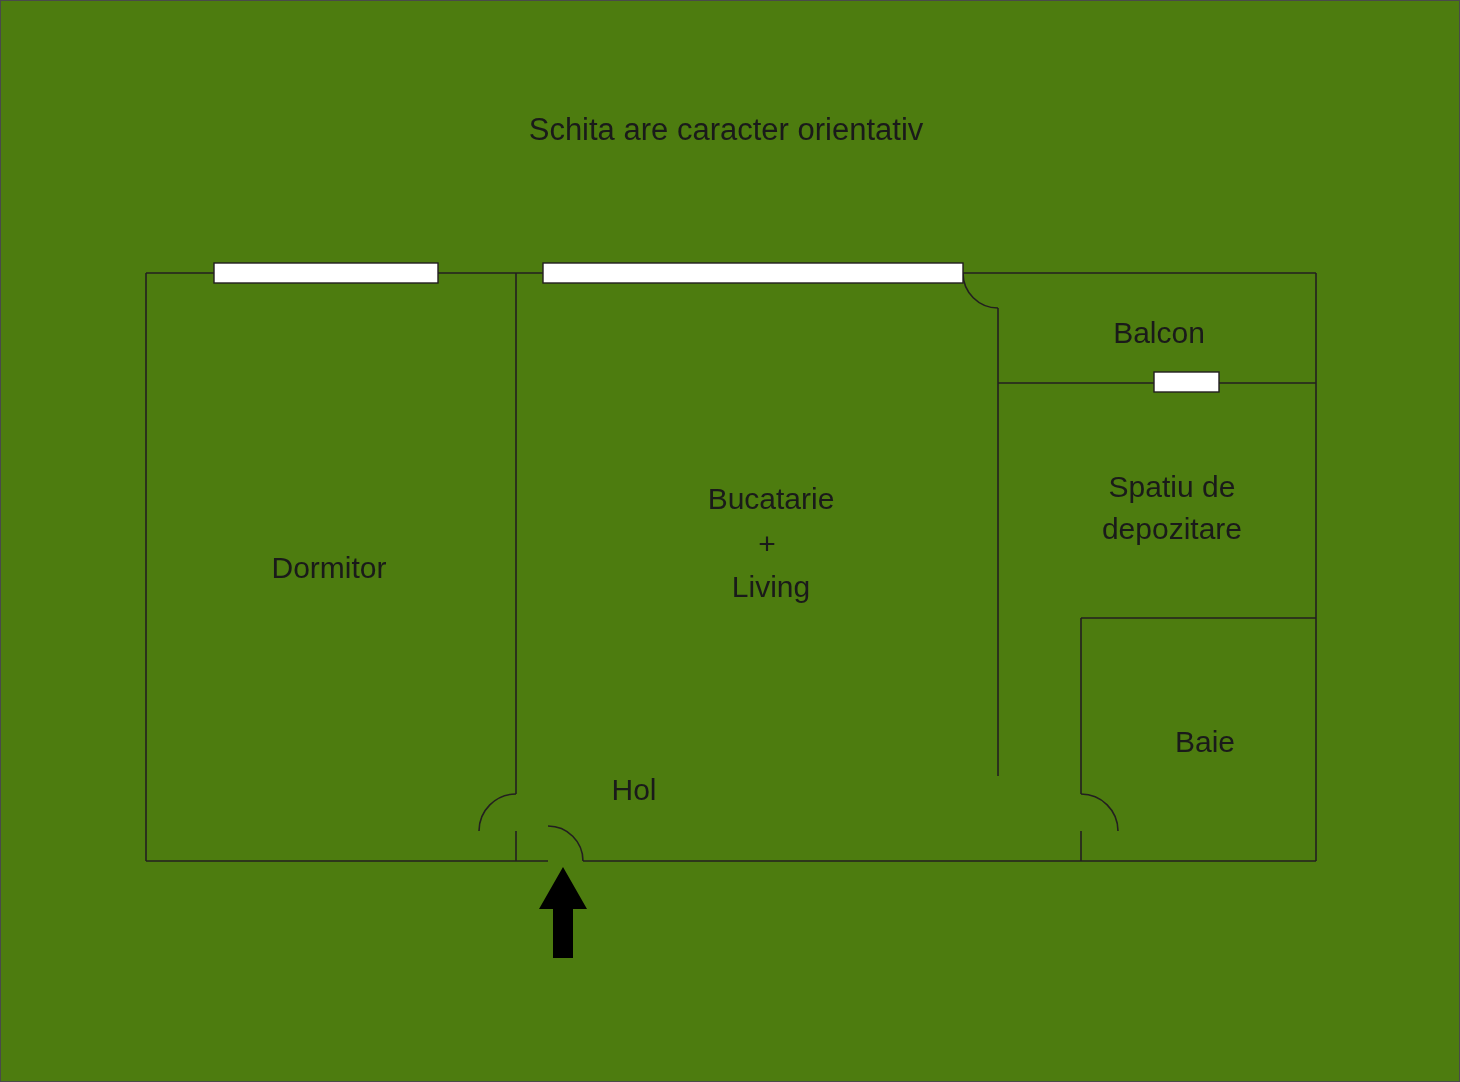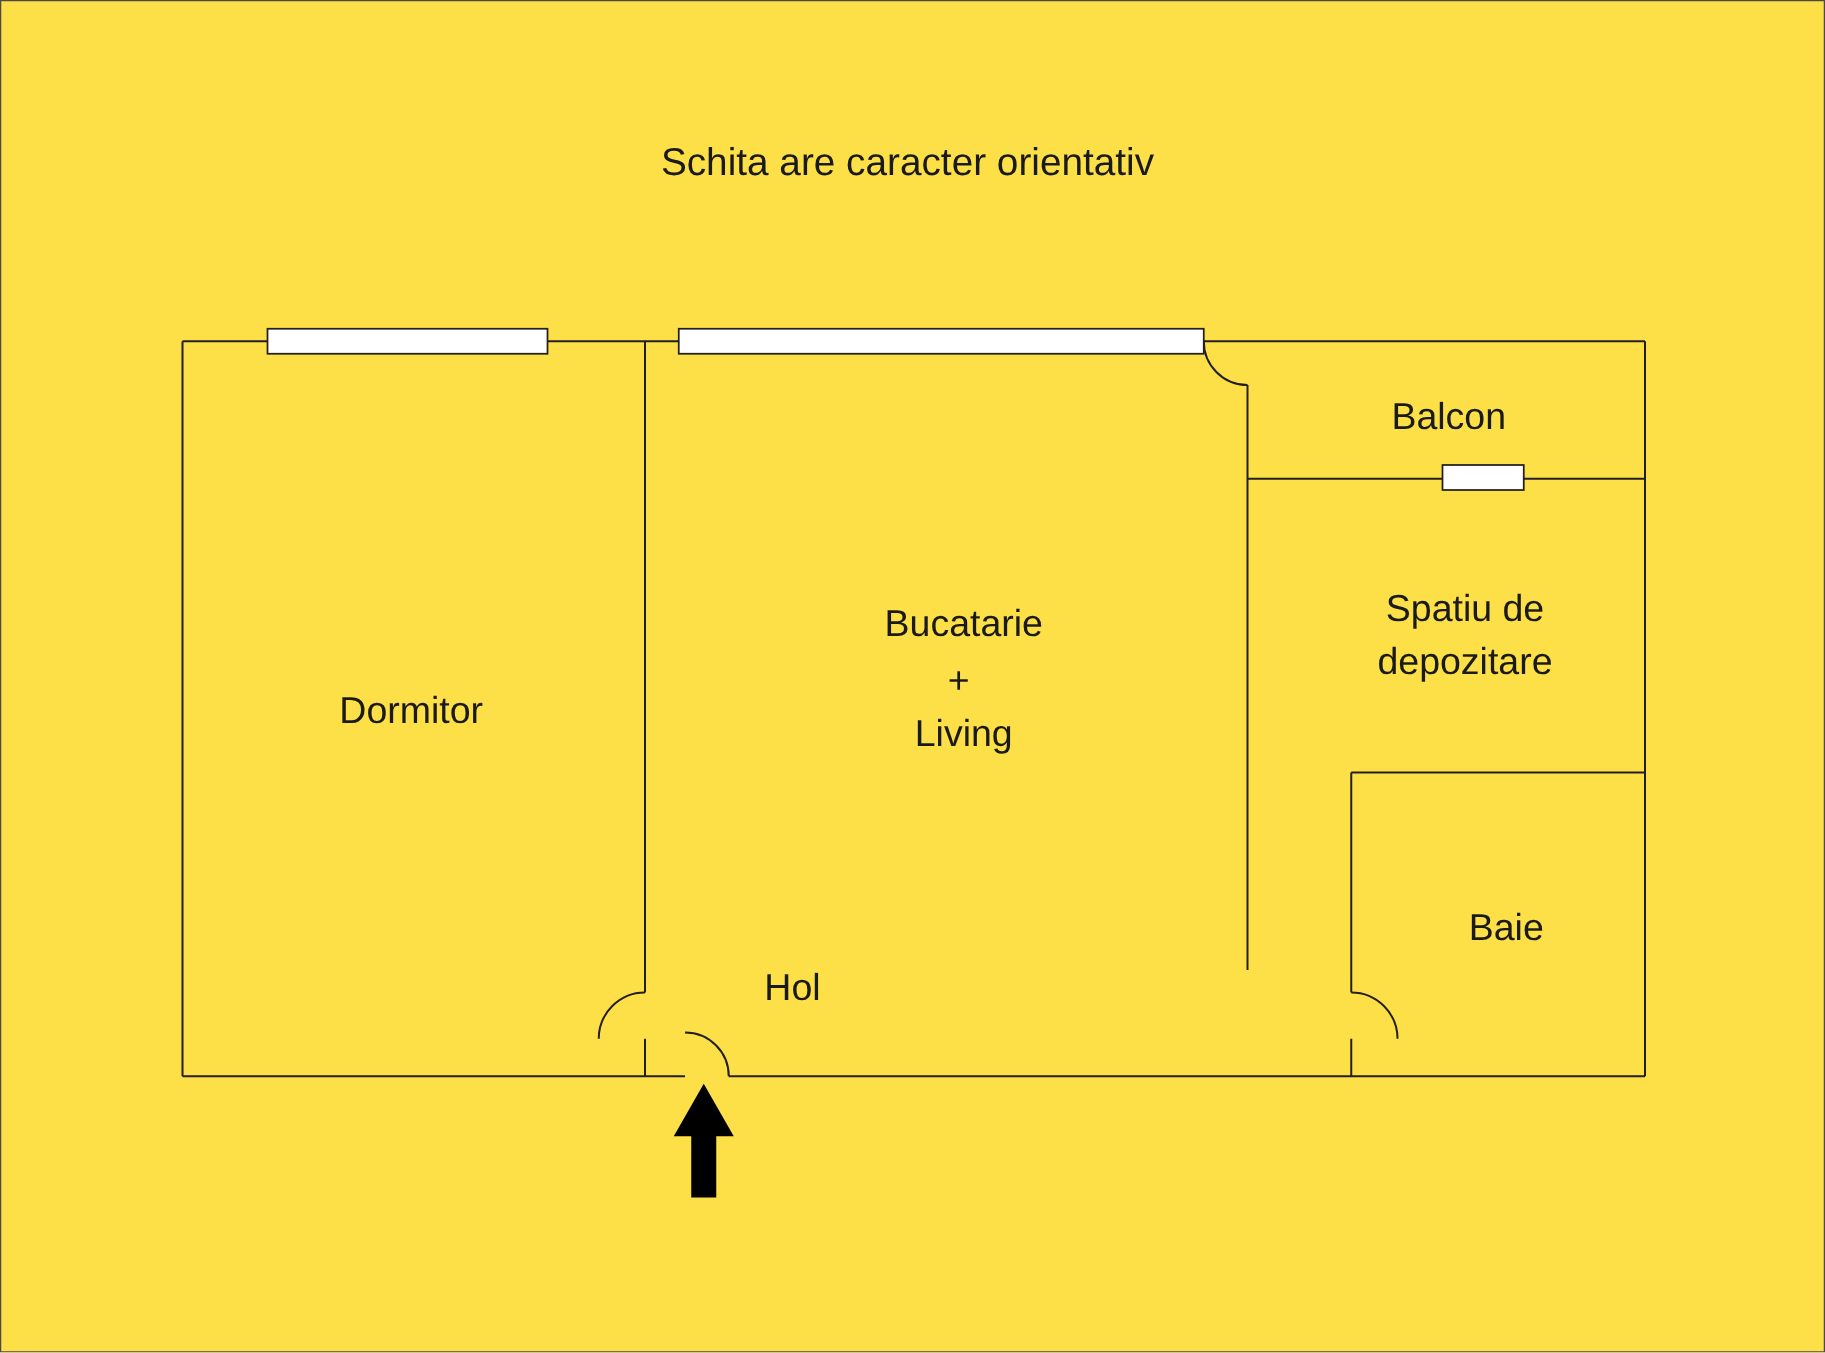--- a/index.html
+++ b/index.html
@@ -5,21 +5,21 @@
   html, body {
     margin: 0;
     padding: 0;
     background: #ffffff;
     font-family: "Liberation Sans", sans-serif;
   }
   .canvas {
     position: relative;
     width: 1458px;
     height: 1080px;
-    background: #fde047;
+    background: #4d7c0f;
     border: 1px solid #4a4a4a;
     overflow: hidden;
   }
   svg { display: block; }
   .wall {
     fill: none;
     stroke: #231f20;
     stroke-width: 1.6;
   }
   .window-rect {

